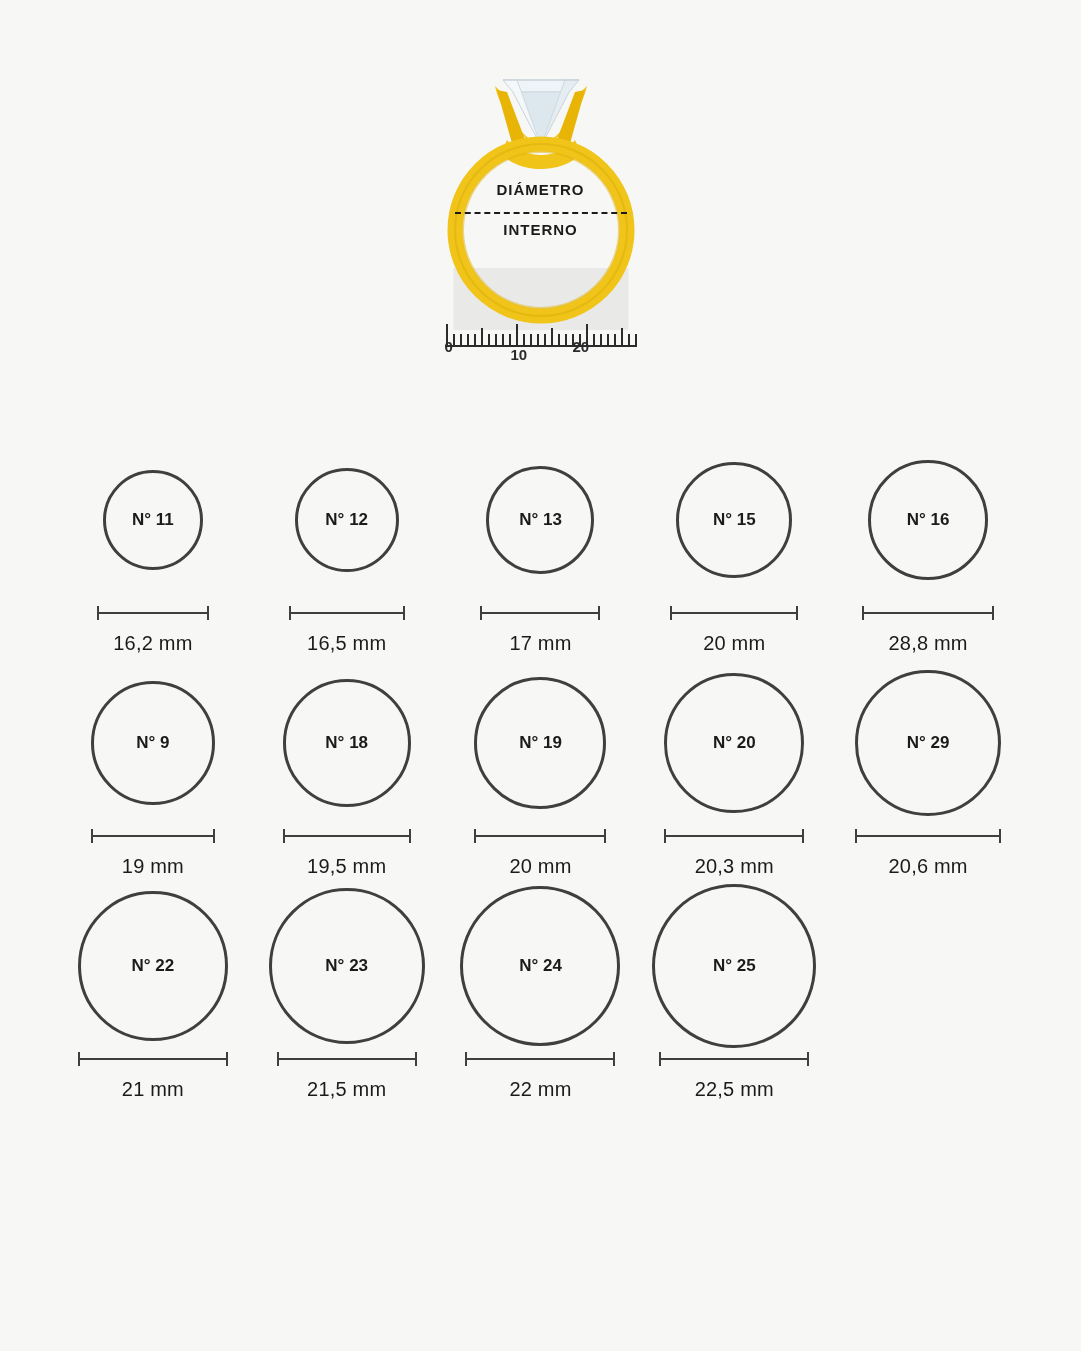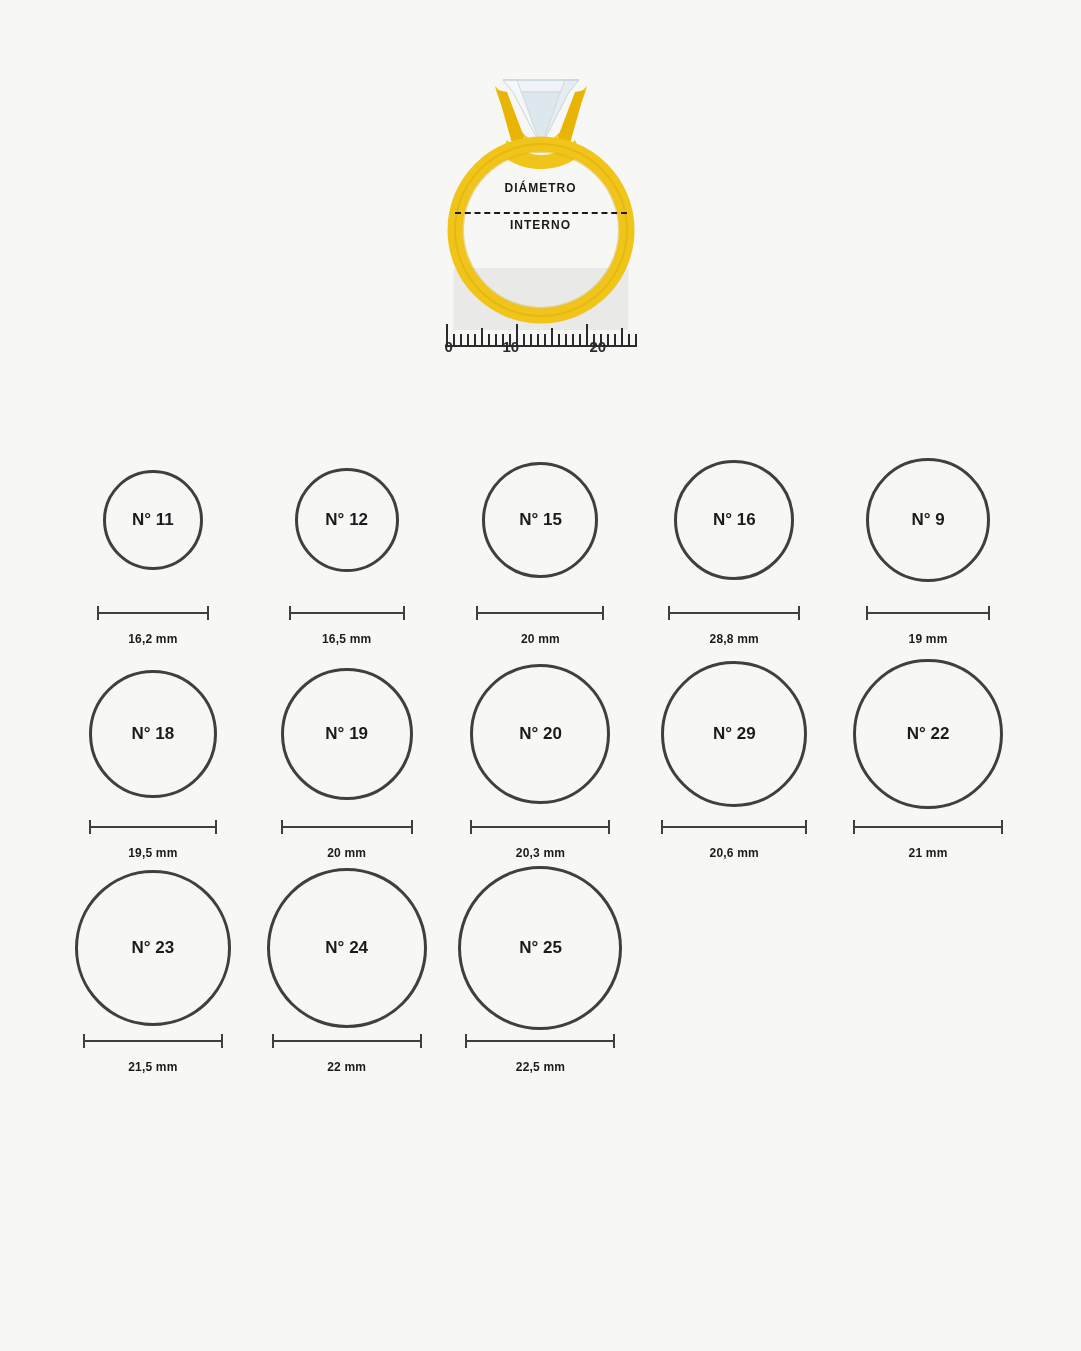--- a/index.html
+++ b/index.html
@@ -55,38 +55,38 @@
     width: 200px;
     height: 22px;
   }
   .ruler-labels span {
     position: absolute;
     font-size: 15px;
     font-weight: 700;
     color: #2b2b2b;
   }
   .rl-0 { left: 4px; }
-  .rl-10 { left: 62px; }
-  .rl-20 { left: 149px; }
+  .rl-10 { left: 70px; margin-top: 8px; }
+  .rl-20 { left: 132px; }
 
   .ring-svg {
     position: absolute;
     left: 0;
     top: 0;
     width: 260px;
     height: 300px;
   }
   .diam-label {
     position: absolute;
     left: 50%;
     transform: translateX(-50%);
     top: 148px;
     width: 200px;
     text-align: center;
-    font-size: 12px;
+    font-size: 15px;
     font-weight: 700;
     letter-spacing: 1px;
     color: #1b1b1b;
     line-height: 1.05;
   }
   .diam-label .l2 { display: block; margin-top: 24px; }
   .diam-dash {
     position: absolute;
     left: 50%;
     transform: translateX(-50%);
@@ -150,22 +150,22 @@
     position: absolute;
     top: 0;
     width: 2px;
     height: 14px;
     background: #3f3f3f;
   }
   .measure .cap.left { left: 0; }
   .measure .cap.right { right: 0; }
   .mm-label {
     margin-top: 12px;
-    font-size: 12px;
-    font-weight: 700;
+    font-size: 20px;
+    font-weight: 400;
     color: #1b1b1b;
     letter-spacing: .2px;
   }
 </style>
 </head>
 <body>
 
 <div class="hero">
 
   <div class="ruler-block"></div>
@@ -266,20 +266,33 @@
       </div>
       <div class="measure" style="width: 116px;">
         <div class="bar" style="width: 116px;"></div>
         <div class="cap left"></div>
         <div class="cap right"></div>
       </div>
       <div class="mm-label">16,5 mm</div>
     </div>
     <div class="cell">
       <div class="circle-wrap">
+        <div class="ring-circle" style="width: 108px; height: 108px;">
+          <span>N° 13</span>
+        </div>
+      </div>
+      <div class="measure" style="width: 120px;">
+        <div class="bar" style="width: 120px;"></div>
+        <div class="cap left"></div>
+        <div class="cap right"></div>
+      </div>
+      <div class="mm-label">17 mm</div>
+    </div>
+    <div class="cell">
+      <div class="circle-wrap">
         <div class="ring-circle" style="width: 116px; height: 116px;">
           <span>N° 15</span>
         </div>
       </div>
       <div class="measure" style="width: 128px;">
         <div class="bar" style="width: 128px;"></div>
         <div class="cap left"></div>
         <div class="cap right"></div>
       </div>
       <div class="mm-label">20 mm</div>

